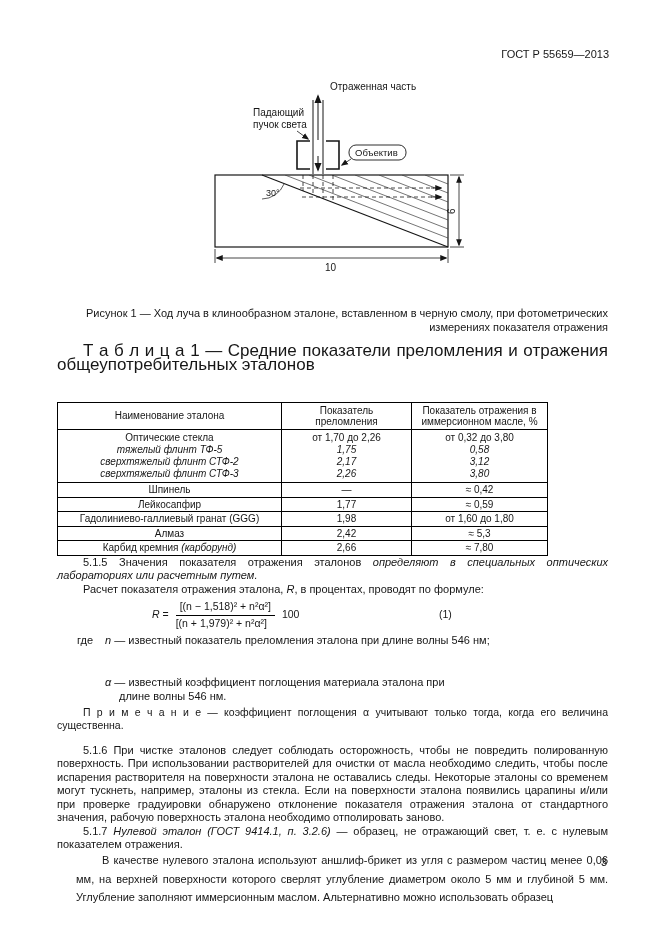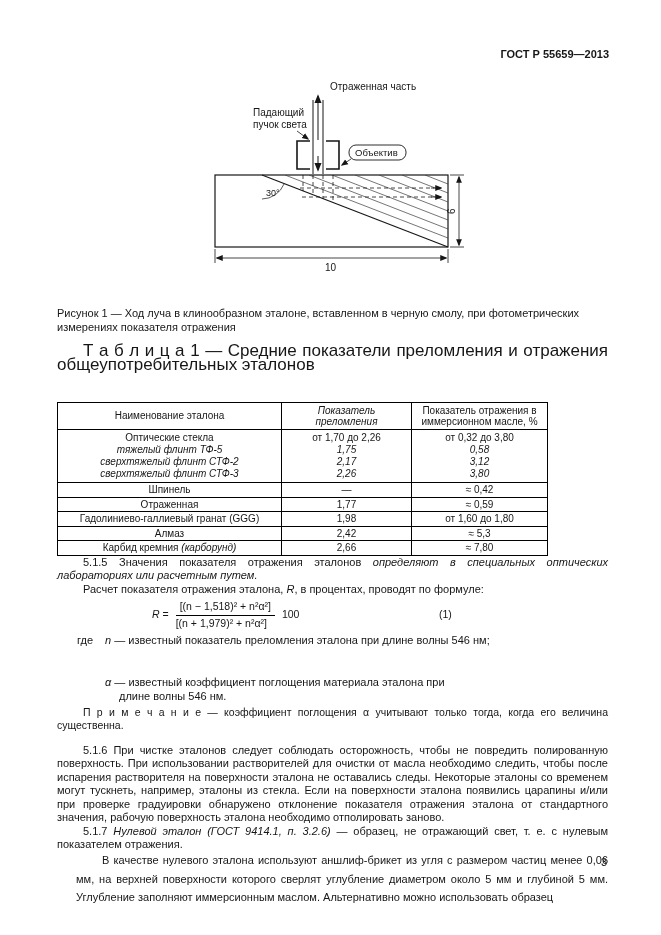--- a/index.html
+++ b/index.html
@@ -2,29 +2,29 @@
 <html><head>
 <meta charset="utf-8">
 <style>
   * { box-sizing: border-box; }
   html, body { margin: 0; padding: 0; background: #9a9a9a; }
   .page {
     position: relative; width: 661px; height: 935px; background: #ffffff;
     font-family: "Liberation Sans", sans-serif; color: #161616; overflow: hidden;
     margin: 0 auto;
   }
-  .doc-header { position: absolute; top: 48px; right: 52px; font-size: 11px; font-weight: bold; }
+  .doc-header { position: absolute; top: 48px; right: 52px; font-size: 11px; font-weight: normal; }
   .fig-svg { position: absolute; top: 70px; left: 0; }
   .fig-svg text { fill: #161616; font-family: "Liberation Sans", sans-serif; }
-  .fig-caption { position: absolute; top: 306px; left: 57px; width: 551px; text-align: left; font-size: 11px; line-height: 14px; }
+  .fig-caption { position: absolute; top: 306px; left: 57px; width: 551px; text-align: right; font-size: 11px; line-height: 14px; }
   .tbl-caption { position: absolute; top: 344px; left: 57px; width: 551px; font-size: 17px; line-height: 14px; text-align: justify; text-indent: 26px; margin: 0; }
   .gost-table { position: absolute; top: 402px; left: 57px; border-collapse: collapse; width: 490px; font-size: 10px; table-layout: fixed; }
   .gost-table th, .gost-table td { border: 1px solid #000; padding: 1px 8px; text-align: center; vertical-align: middle; font-weight: normal; line-height: 11.5px; }
   .gost-table th { height: 27px; }
-  .gost-table th.ital { font-style: italic; }
+  .gost-table th.ital { }
   .gost-table td.grp { vertical-align: top; padding: 2px 3px; }
   .gost-table .sub { font-style: italic; }
   .gost-table .grp div { line-height: 12px; }
   .body-text { position: absolute; top: 556px; left: 57px; width: 551px; font-size: 11px; line-height: 13.4px; }
   .para { text-align: justify; text-indent: 26px; margin: 0; }
   .para i, .body-text i { font-style: italic; }
   .formula { position: relative; margin: 4px 0 4px 95px; display: flex; align-items: center; gap: 7px; font-size: 10.5px; }
   .frac { display: inline-block; }
   .frac .num { display: block; border-bottom: 1px solid #000; padding: 0 4px 1px; }
   .frac .den { display: block; padding-top: 1px; }
@@ -154,21 +154,21 @@
           <div class="sub">3,12</div>
           <div class="sub">3,80</div>
         </td>
       </tr>
       <tr>
         <td>Шпинель</td>
         <td>—</td>
         <td>≈ 0,42</td>
       </tr>
       <tr>
-        <td>Отраженная</td>
+        <td>Лейкосапфир</td>
         <td>1,77</td>
         <td>≈ 0,59</td>
       </tr>
       <tr>
         <td>Гадолиниево-галлиевый гранат (GGG)</td>
         <td>1,98</td>
         <td>от 1,60 до 1,80</td>
       </tr>
       <tr>
         <td>Алмаз</td>

